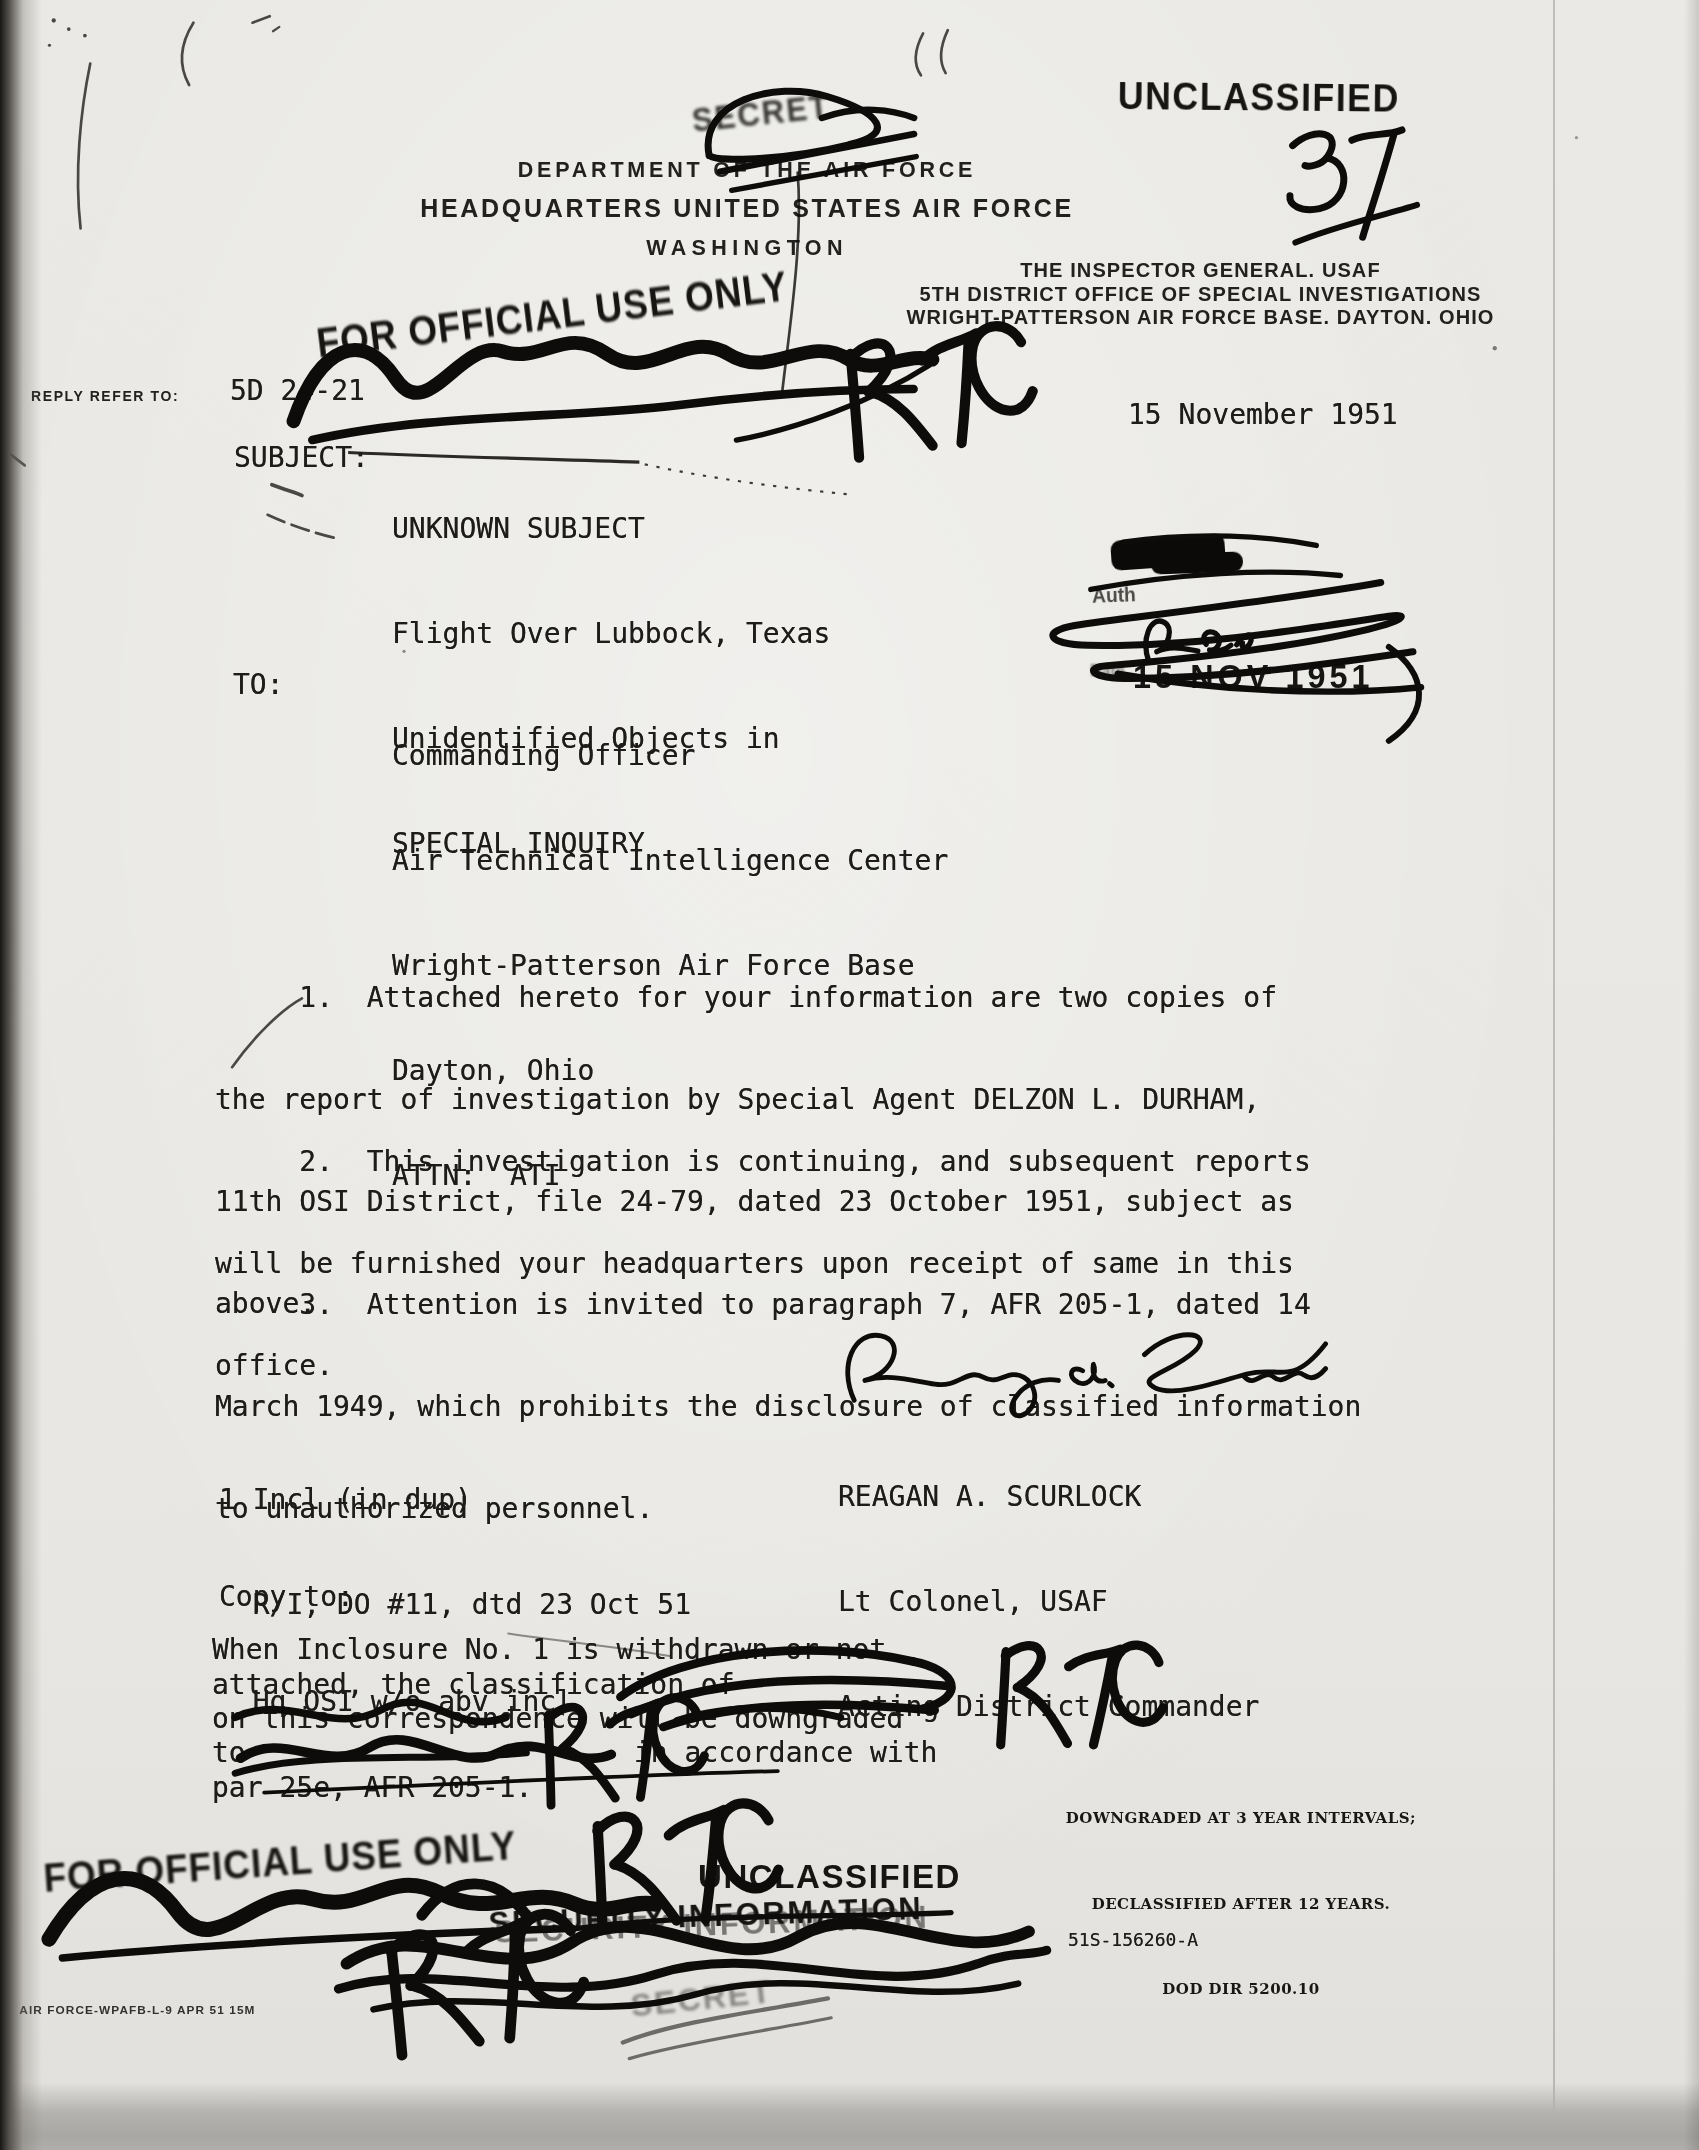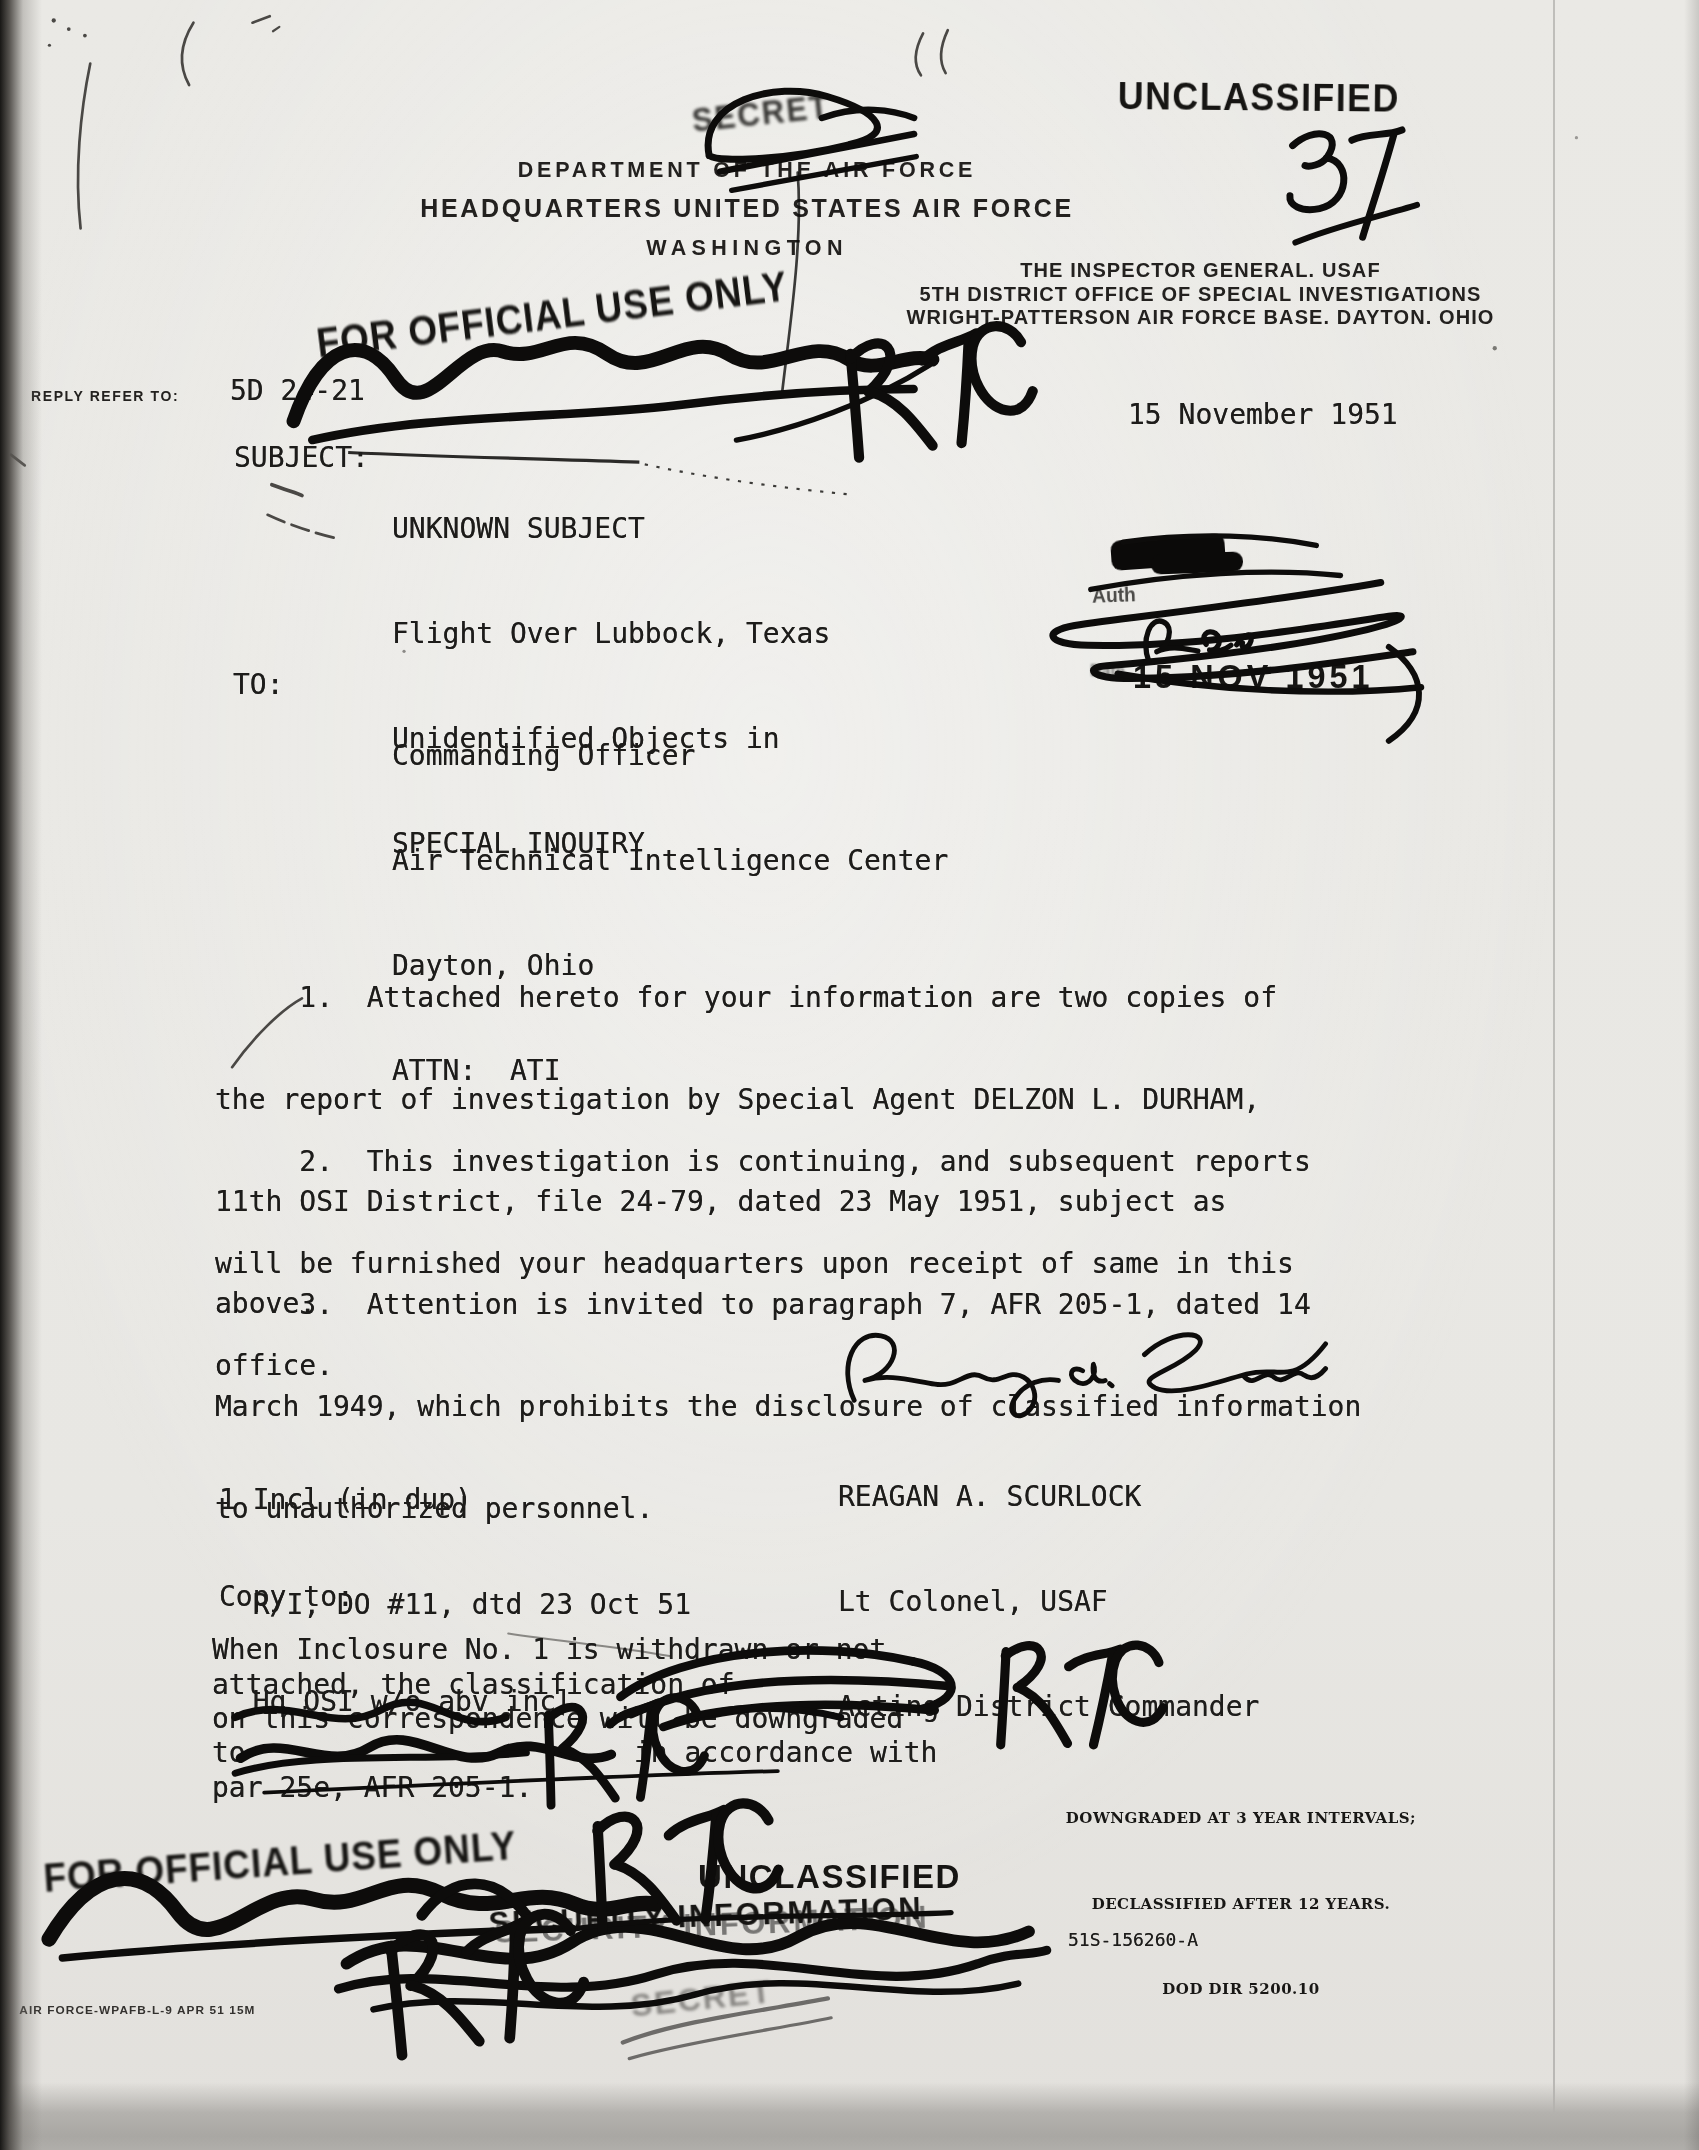--- a/index.html
+++ b/index.html
@@ -184,28 +184,29 @@
   <path class="ink" stroke-width="10" d="M100,148 C260,118 430,108 565,122"></path>
   <path class="ink" stroke-width="13" d="M640,135 C430,172 170,200 70,215 C8,226 18,250 95,252 C300,256 520,218 655,198 C695,192 688,206 600,226 C445,262 210,284 130,290 C88,293 96,314 175,314 C380,312 575,282 700,264"></path>
   <path class="ink" stroke-width="12" d="M150,305 C320,335 540,348 715,330"></path>
   <path class="ink" stroke-width="11" d="M655,255 C725,305 735,375 655,430"></path>
 </svg>
 
 <div class="tw" style="left:233px;top:668px;">TO:</div>
 <div class="tw" style="left:392px;top:668px;line-height:35px;">
   <div class="ln">Commanding Officer</div>
   <div class="ln">Air Technical Intelligence Center</div>
+  <div class="ln">Wright-Patterson Air Force Base</div>
   <div class="ln">Dayton, Ohio</div>
   <div class="ln">ATTN:  ATI</div>
 </div>
 
 <div class="tw" style="left:215px;top:913px;">
   <div class="ln">     1.  Attached hereto for your information are two copies of</div>
   <div class="ln">the report of investigation by Special Agent DELZON L. DURHAM,</div>
-  <div class="ln">11th OSI District, file 24-79, dated 23 May 1951, subject as</div>
+  <div class="ln">11th OSI District, file 24-79, dated 23 October 1951, subject as</div>
   <div class="ln">above.</div>
 </div>
 <div class="tw" style="left:215px;top:1077px;">
   <div class="ln">     2.  This investigation is continuing, and subsequent reports</div>
   <div class="ln">will be furnished your headquarters upon receipt of same in this</div>
   <div class="ln">office.</div>
 </div>
 <div class="tw" style="left:215px;top:1220px;">
   <div class="ln">     3.  Attention is invited to paragraph 7, AFR 205-1, dated 14</div>
   <div class="ln">March 1949, which prohibits the disclosure of classified information</div>

